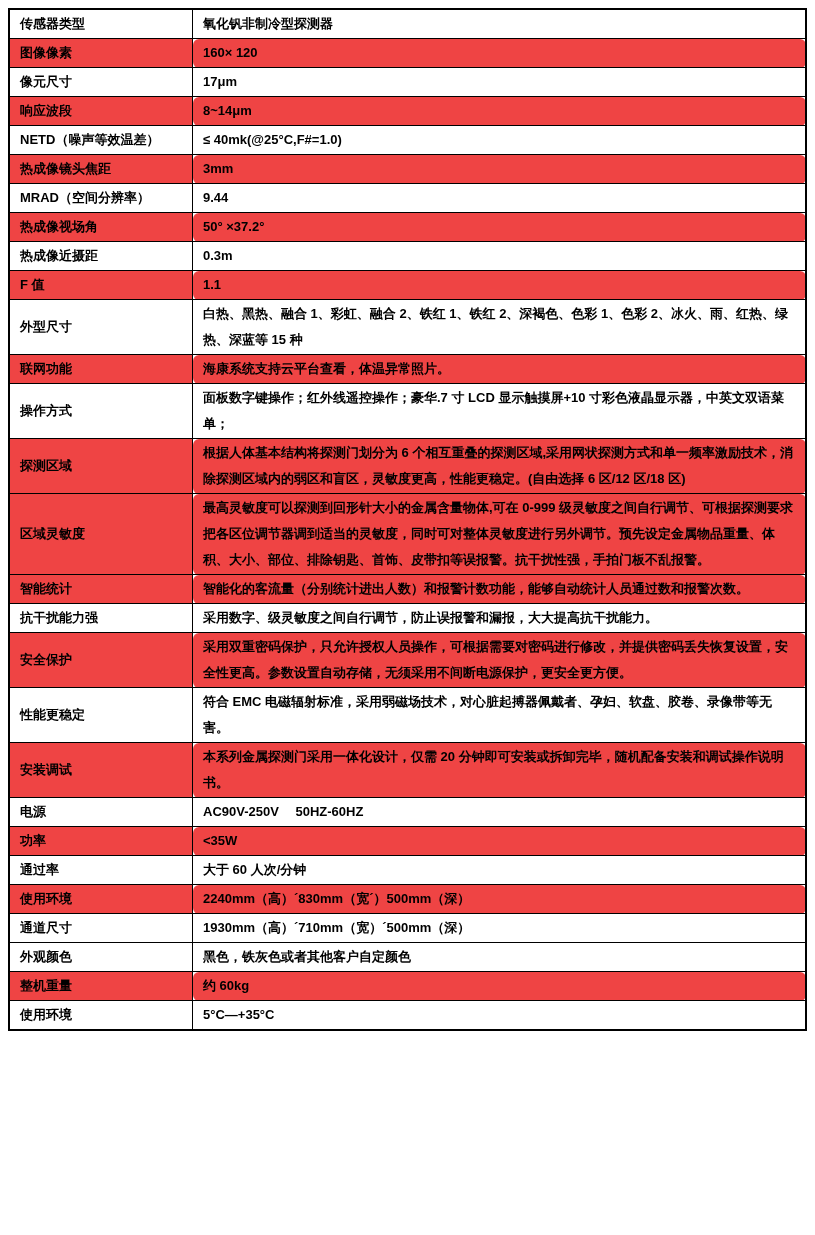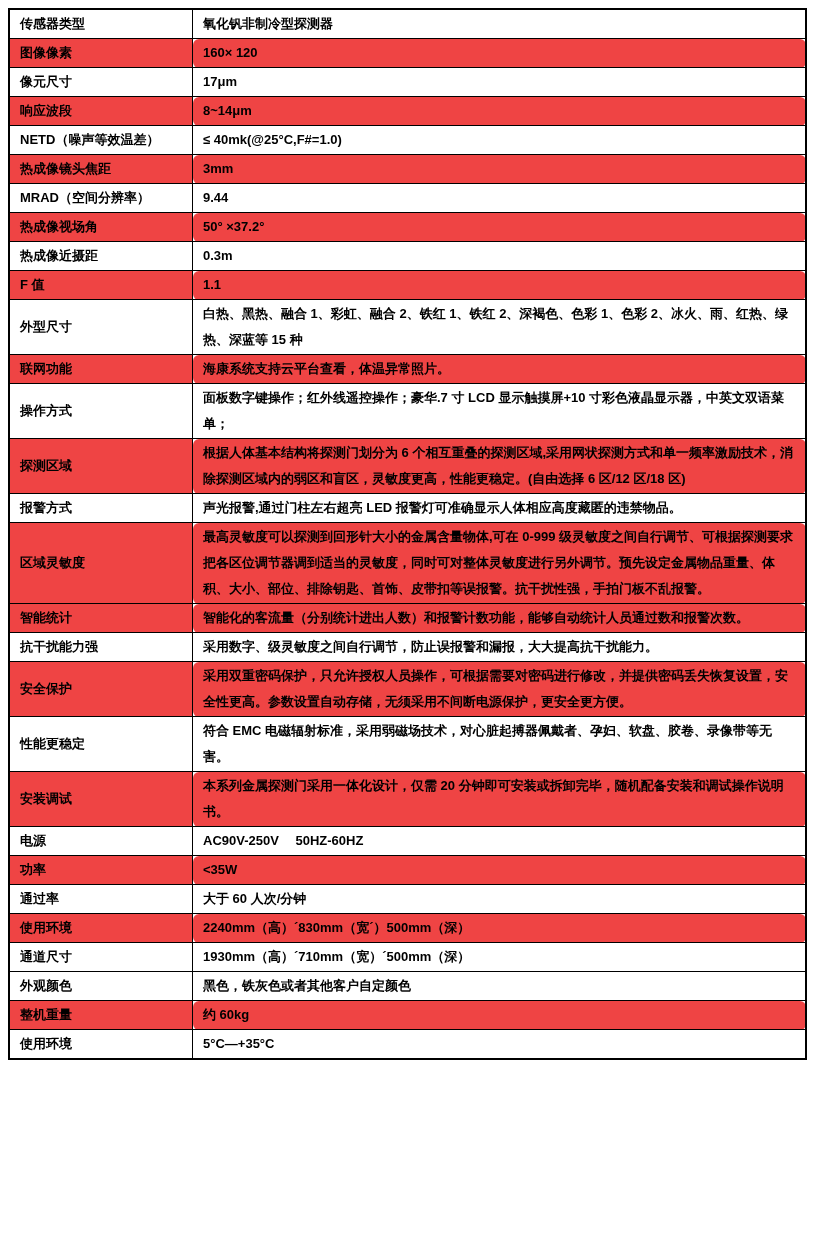--- a/index.html
+++ b/index.html
@@ -108,24 +108,20 @@
           <td class="value-cell">海康系统支持云平台查看，体温异常照片。</td>
         </tr>
         <tr class="plain">
           <td class="label-cell">操作方式</td>
           <td class="value-cell">面板数字键操作；红外线遥控操作；豪华.7 寸 LCD 显示触摸屏+10 寸彩色液晶显示器，中英文双语菜单；</td>
         </tr>
         <tr class="shaded">
           <td class="label-cell">探测区域</td>
           <td class="value-cell">根据人体基本结构将探测门划分为 6 个相互重叠的探测区域,采用网状探测方式和单一频率激励技术，消除探测区域内的弱区和盲区，灵敏度更高，性能更稳定。(自由选择 6 区/12 区/18 区)</td>
         </tr>
-        <tr class="plain">
-          <td class="label-cell">报警方式</td>
-          <td class="value-cell">声光报警,通过门柱左右超亮 LED 报警灯可准确显示人体相应高度藏匿的违禁物品。</td>
-        </tr>
         <tr class="shaded">
           <td class="label-cell">区域灵敏度</td>
           <td class="value-cell">最高灵敏度可以探测到回形针大小的金属含量物体,可在 0-999 级灵敏度之间自行调节、可根据探测要求把各区位调节器调到适当的灵敏度，同时可对整体灵敏度进行另外调节。预先设定金属物品重量、体积、大小、部位、排除钥匙、首饰、皮带扣等误报警。抗干扰性强，手拍门板不乱报警。</td>
         </tr>
         <tr class="shaded">
           <td class="label-cell">智能统计</td>
           <td class="value-cell">智能化的客流量（分别统计进出人数）和报警计数功能，能够自动统计人员通过数和报警次数。</td>
         </tr>
         <tr class="plain">
           <td class="label-cell">抗干扰能力强</td>

